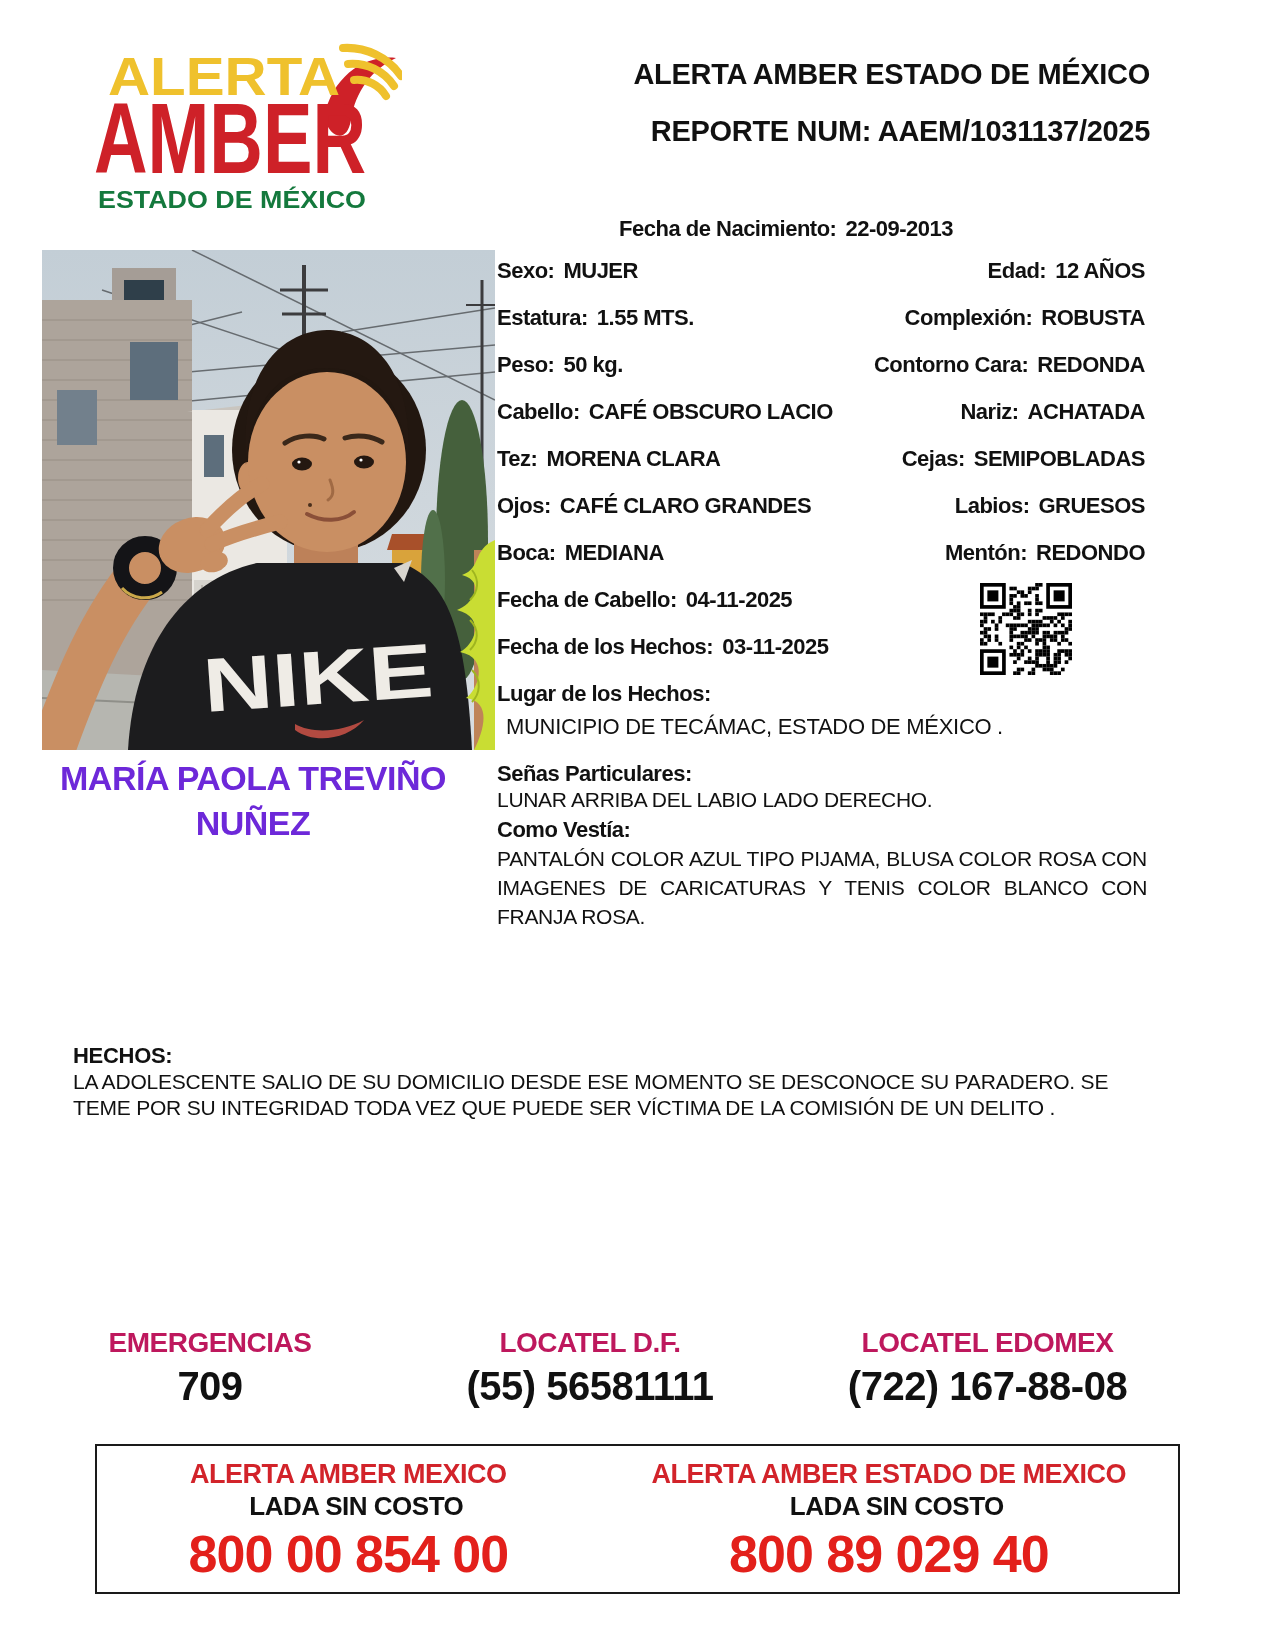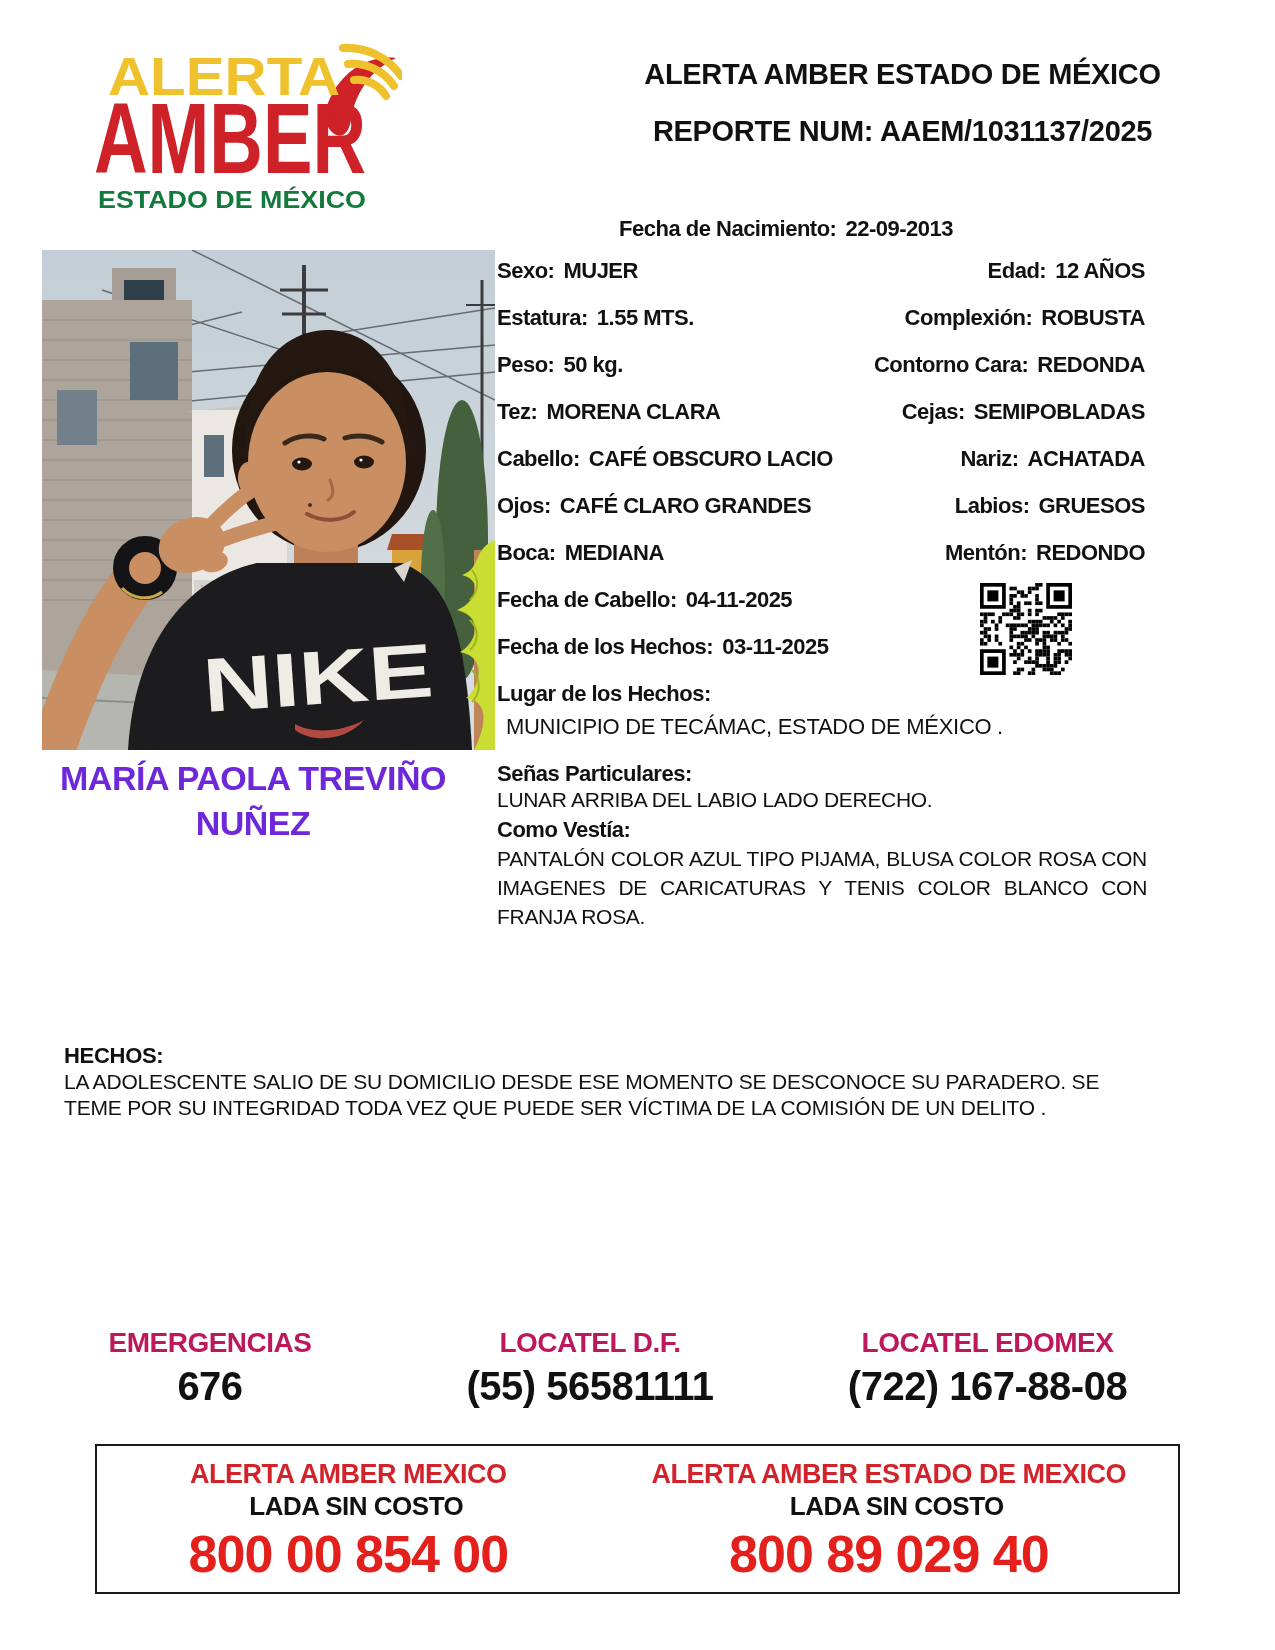--- a/index.html
+++ b/index.html
@@ -3,21 +3,21 @@
 <meta charset="utf-8">
 <style>
   html,body{margin:0;padding:0;background:#888;}
   .page{position:relative;width:1275px;height:1650px;background:#ffffff;margin:0 auto;
         font-family:"Liberation Sans","DejaVu Sans",sans-serif;overflow:hidden;color:#111;}
 
   
   .logo{position:absolute;left:92px;top:40px;width:310px;height:175px;}
 
   
-  .hdr{position:absolute;left:630px;top:58px;width:545px;text-align:center;}
+  .hdr{position:absolute;left:605px;top:58px;width:545px;text-align:right;}
   .hdr-title{font-size:29px;font-weight:bold;letter-spacing:-0.3px;}
   .hdr-report{font-size:29px;font-weight:bold;margin-top:24px;letter-spacing:-0.3px;}
 
   
   .photo{position:absolute;left:42px;top:250px;width:453px;height:500px;overflow:hidden;}
   .victim-name{position:absolute;left:23px;top:756px;width:460px;text-align:center;
                color:#6d28d9;font-weight:bold;font-size:34px;line-height:45px;letter-spacing:-0.5px;}
 
   
   .details{position:absolute;left:497px;top:216px;width:648px;font-size:22px;font-weight:bold;letter-spacing:-0.5px;}
@@ -29,21 +29,21 @@
   .sec-title{height:33px;}
   .sec-title.tight{height:27px;}
   .plain{font-weight:normal;letter-spacing:-0.3px;}
   .place-val{height:47px;padding-left:9px;font-size:22px;}
   .senas-val{height:29px;font-size:21px;}
   .vestia-val{font-size:21px;line-height:29px;text-align:justify;width:650px;}
 
   .qr{position:absolute;left:980px;top:583px;width:92px;height:92px;}
 
   
-  .hechos{position:absolute;left:64px;top:1043px;width:1045px;}
+  .hechos{position:absolute;left:73px;top:1043px;width:1045px;}
   .hechos-title{font-size:22px;font-weight:bold;letter-spacing:-0.3px;}
   .hechos-body{font-size:21px;line-height:25.5px;letter-spacing:-0.2px;}
 
   
   .phones{position:absolute;left:0;top:1327px;width:1275px;height:100px;}
   .pcol{position:absolute;text-align:center;}
   .pcol.c0{left:60px;width:300px;}
   .pcol.c1{left:385px;width:410px;}
   .pcol.c2{left:790px;width:395px;}
   .plabel{color:#be185d;font-weight:bold;font-size:28px;letter-spacing:-0.5px;}
@@ -198,26 +198,26 @@
     </div>
     <div class="drow">
       <span class="cell"><span>Estatura:</span><span class="val">1.55 MTS.</span></span>
       <span class="cell"><span>Complexión:</span><span class="val">ROBUSTA</span></span>
     </div>
     <div class="drow">
       <span class="cell"><span>Peso:</span><span class="val">50 kg.</span></span>
       <span class="cell"><span>Contorno Cara:</span><span class="val">REDONDA</span></span>
     </div>
     <div class="drow">
+      <span class="cell"><span>Cabello:</span><span class="val">CAFÉ OBSCURO LACIO</span></span>
+      <span class="cell"><span>Nariz:</span><span class="val">ACHATADA</span></span>
+    </div>
+    <div class="drow">
       <span class="cell"><span>Tez:</span><span class="val">MORENA CLARA</span></span>
       <span class="cell"><span>Cejas:</span><span class="val">SEMIPOBLADAS</span></span>
-    </div>
-    <div class="drow">
-      <span class="cell"><span>Cabello:</span><span class="val">CAFÉ OBSCURO LACIO</span></span>
-      <span class="cell"><span>Nariz:</span><span class="val">ACHATADA</span></span>
     </div>
     <div class="drow">
       <span class="cell"><span>Ojos:</span><span class="val">CAFÉ CLARO GRANDES</span></span>
       <span class="cell"><span>Labios:</span><span class="val">GRUESOS</span></span>
     </div>
     <div class="drow">
       <span class="cell"><span>Boca:</span><span class="val">MEDIANA</span></span>
       <span class="cell"><span>Mentón:</span><span class="val">REDONDO</span></span>
     </div>
     <div class="drow single">
@@ -454,21 +454,21 @@
       </svg></div>
 
   <div class="hechos">
     <div class="hechos-title">HECHOS:</div>
     <div class="hechos-body">LA ADOLESCENTE SALIO DE SU DOMICILIO DESDE ESE MOMENTO SE DESCONOCE SU PARADERO. SE TEME POR SU INTEGRIDAD TODA VEZ QUE PUEDE SER VÍCTIMA DE LA COMISIÓN DE UN DELITO .</div>
   </div>
 
   <div class="phones">
     <div class="pcol c0">
       <div class="plabel">EMERGENCIAS</div>
-      <div class="pnumber">676</div>
+      <div class="pnumber">709</div>
     </div>
     <div class="pcol c1">
       <div class="plabel">LOCATEL D.F.</div>
       <div class="pnumber">(55) 56581111</div>
     </div>
     <div class="pcol c2">
       <div class="plabel">LOCATEL EDOMEX</div>
       <div class="pnumber">(722) 167-88-08</div>
     </div>
   </div>

